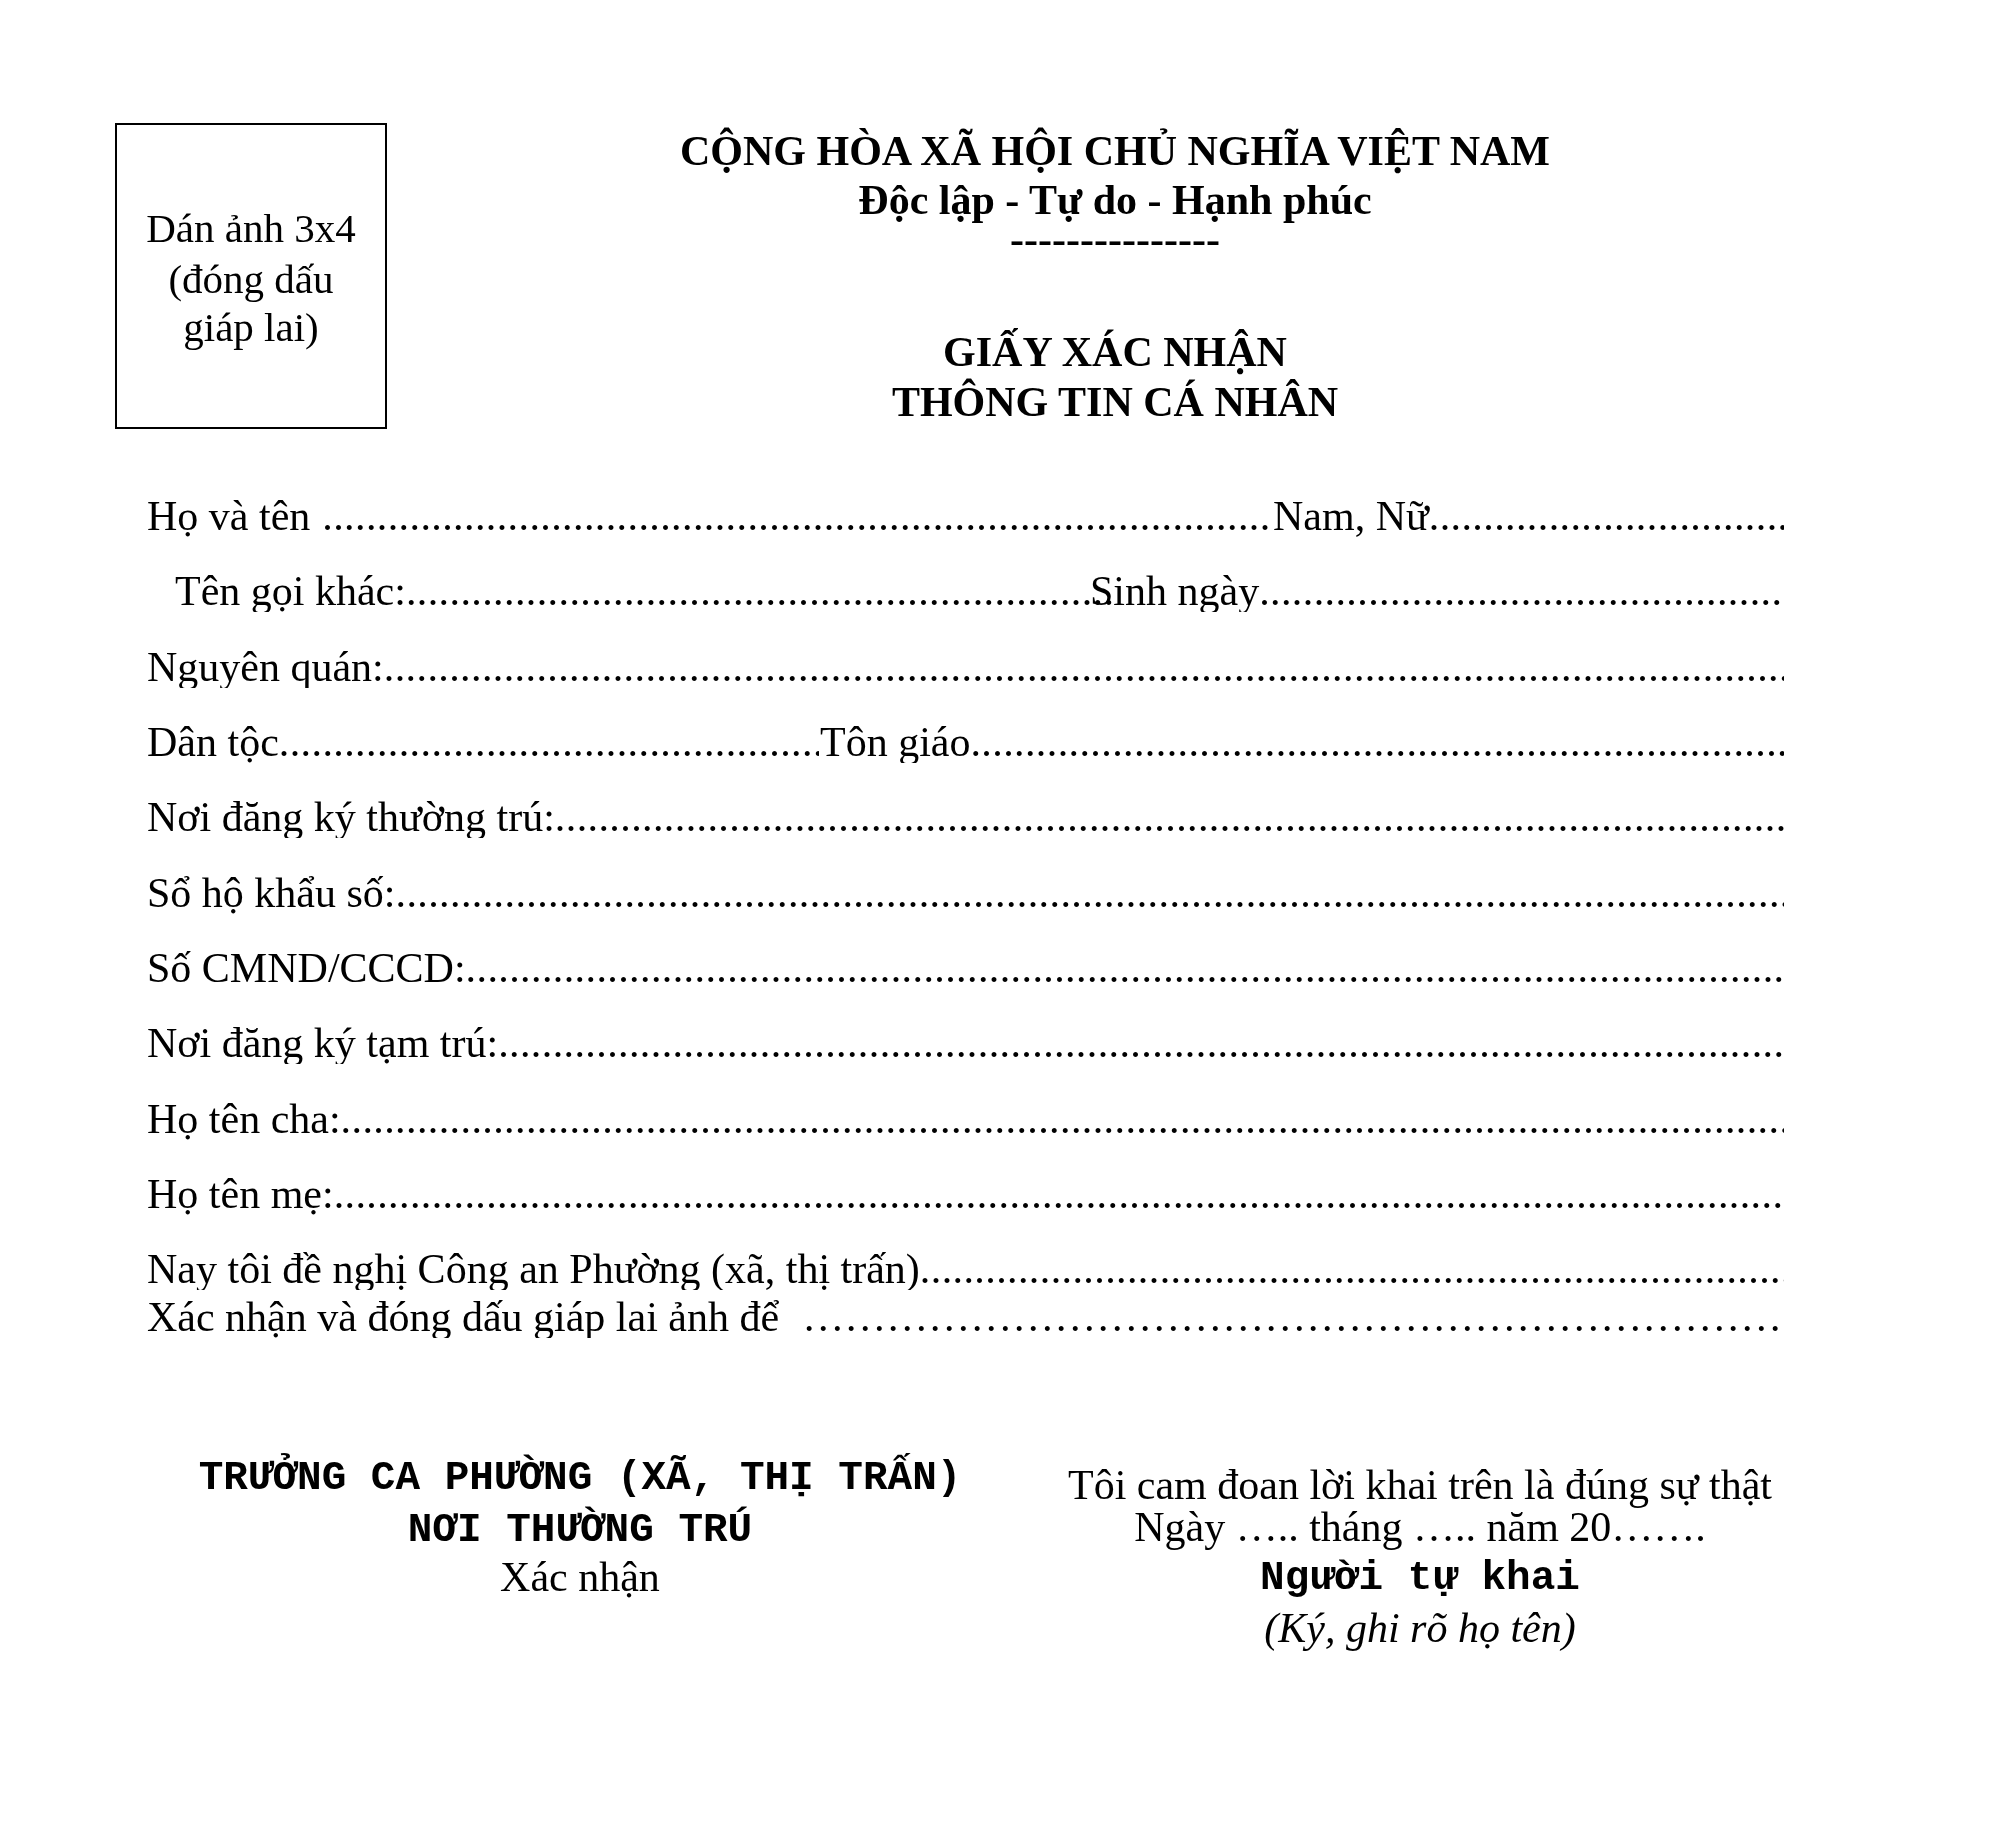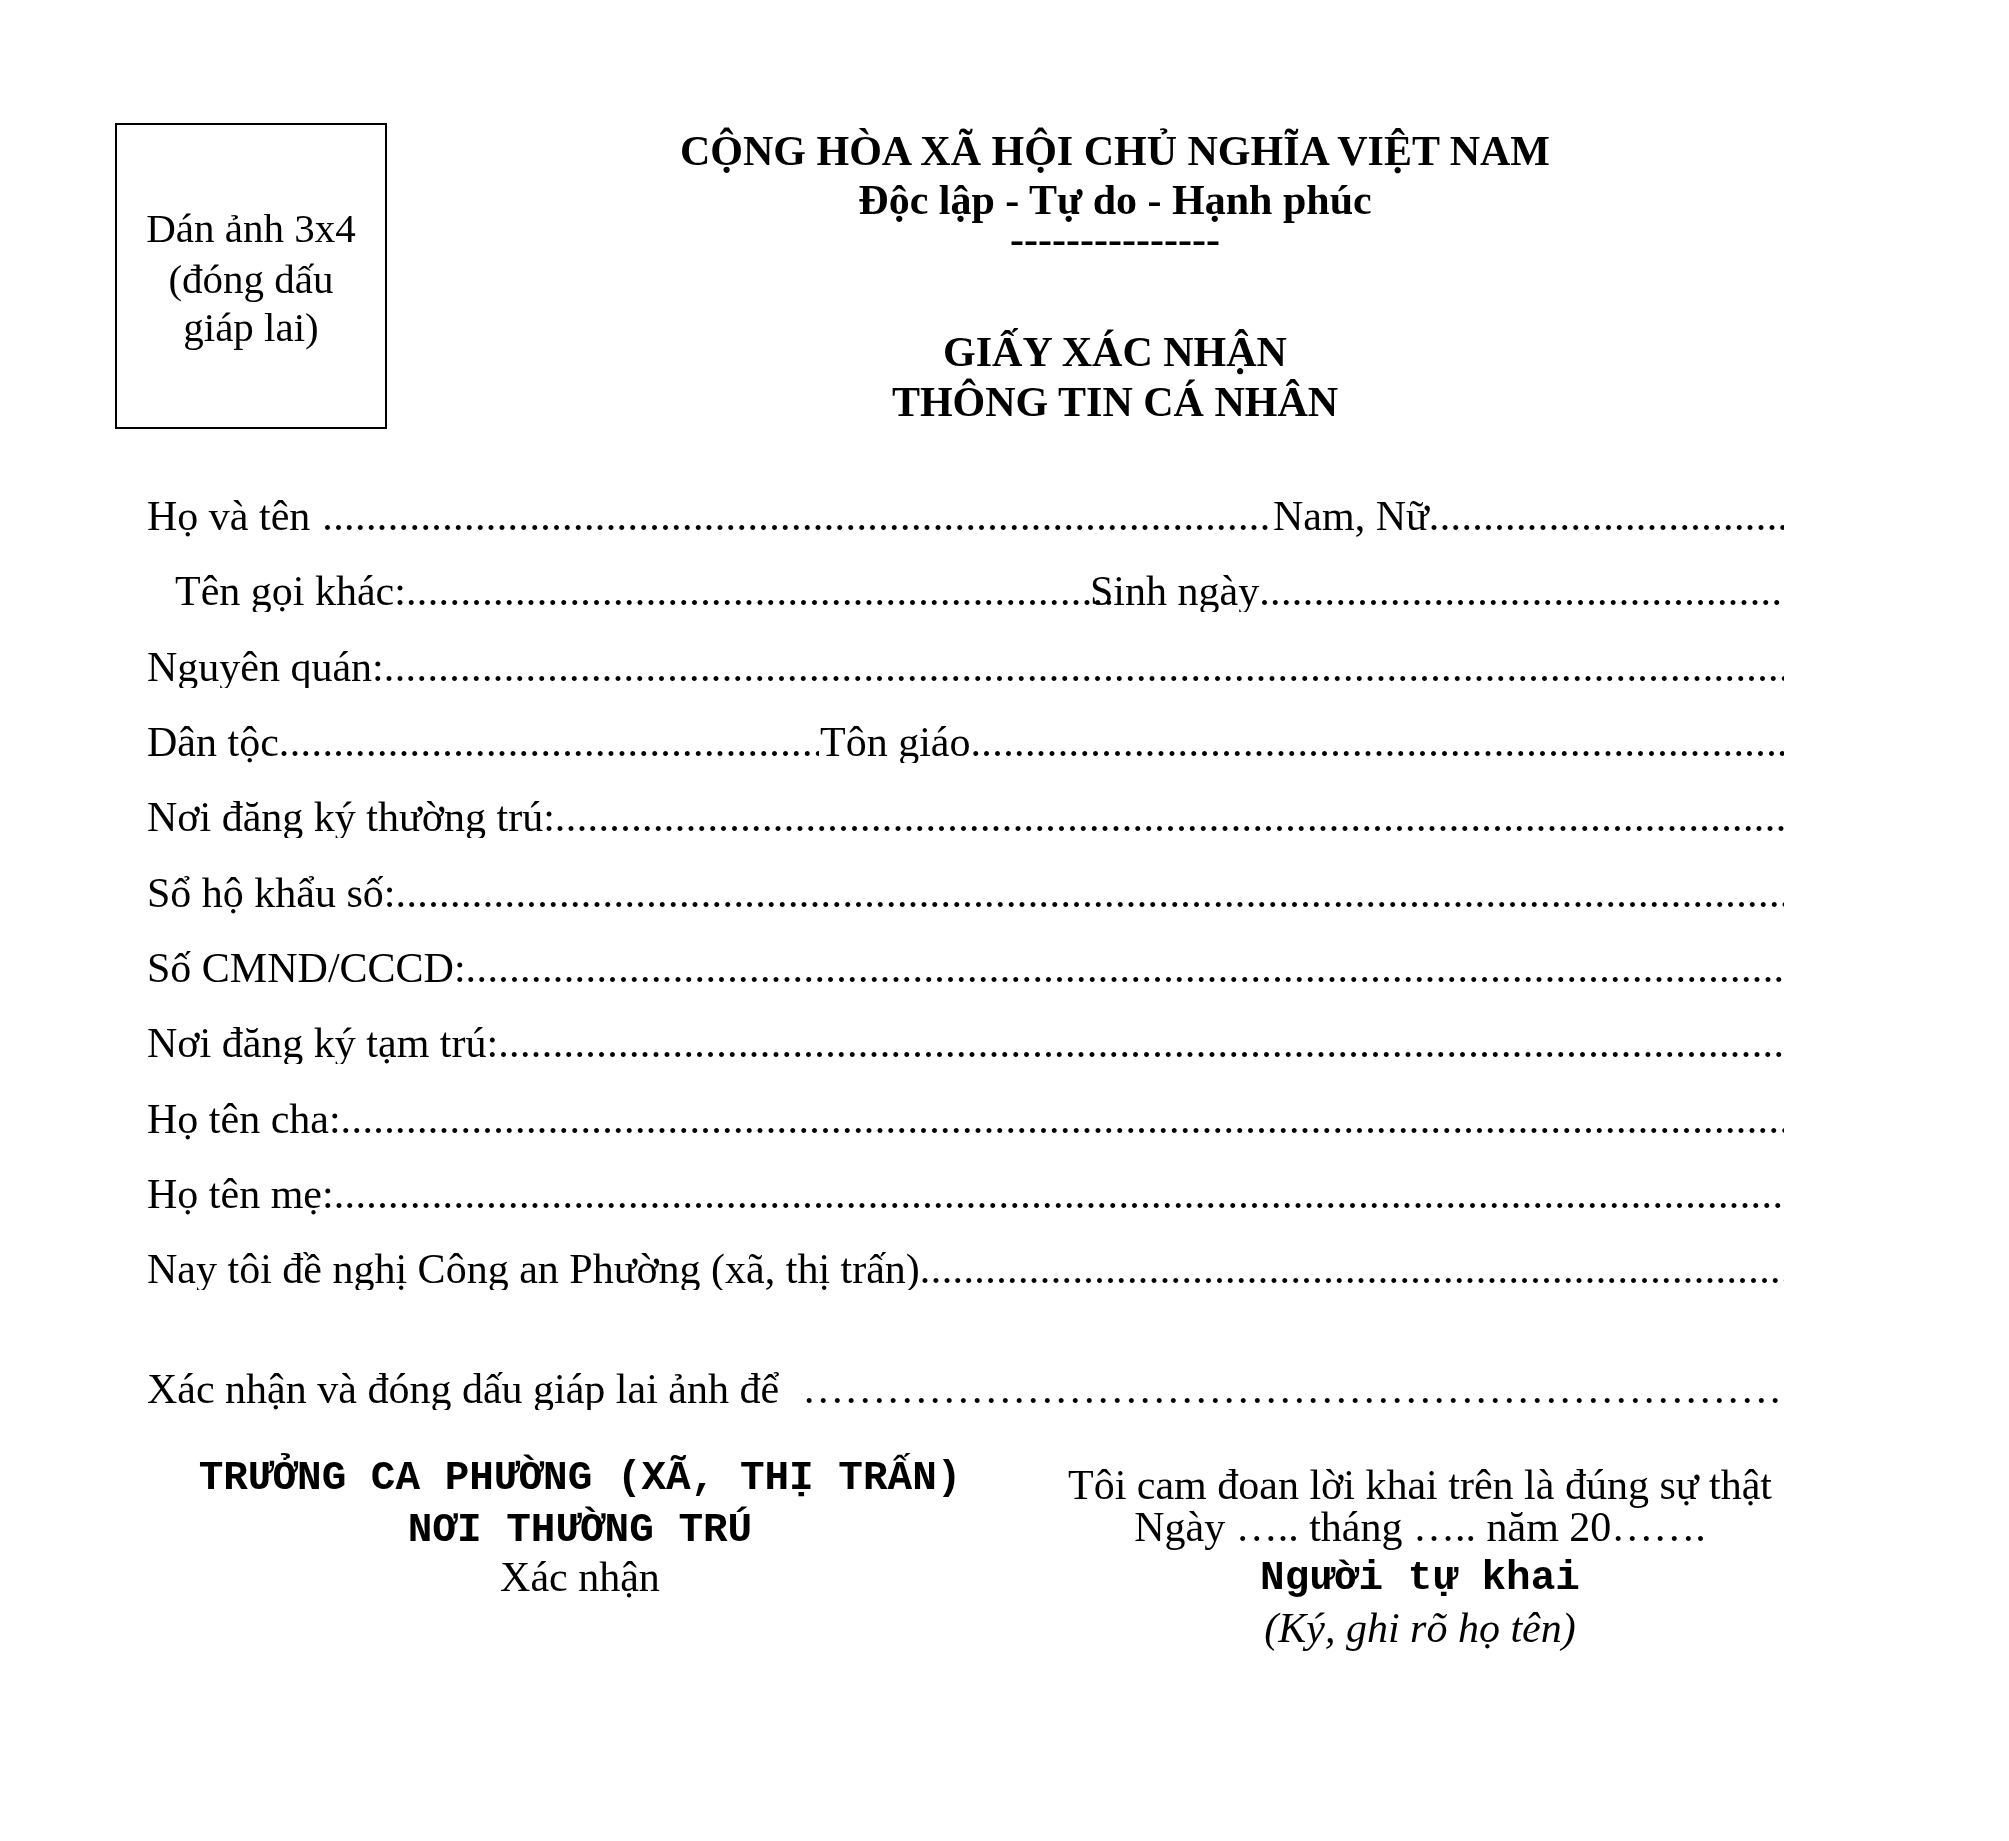--- a/index.html
+++ b/index.html
@@ -97,21 +97,21 @@
 <div class="row" style="left:147px; top:1173px; width:1637px;">
   <span class="lbl">Họ tên mẹ: </span>
   <span class="dots">..........................................................................................................................................................................................................................................................................................</span>
 </div>
 
 <div class="row" style="left:147px; top:1248px; width:1637px;">
   <span class="lbl">Nay tôi đề nghị Công an Phường (xã, thị trấn) </span>
   <span class="dots">..........................................................................................................................................................................................................................................................................................</span>
 </div>
 
-<div class="row" style="left:147px; top:1368px; width:1637px;gap:23px;">
+<div class="row" style="left:147px; top:1296px; width:1637px;gap:23px;">
   <span class="lbl">Xác nhận và đóng dấu giáp lai ảnh để </span>
   <span class="dots ell">………………………………………………………………………………………………………………………………………</span>
 </div>
 
 <div class="sig bold" style="left:175px; width:810px; top:1457px;">TRƯỞNG CA PHƯỜNG (XÃ, THỊ TRẤN)</div>
 <div class="sig bold" style="left:175px; width:810px; top:1509px;">NƠI THƯỜNG TRÚ</div>
 <div class="sig" style="left:175px; width:810px; top:1556px;">Xác nhận</div>
 
 <div class="sig" style="left:1015px; width:810px; top:1456px;margin-top:8px;">Tôi cam đoan lời khai trên là đúng sự thật</div>
 <div class="sig" style="left:1015px; width:810px; top:1506px;">Ngày ….. tháng ….. năm 20…….</div>

